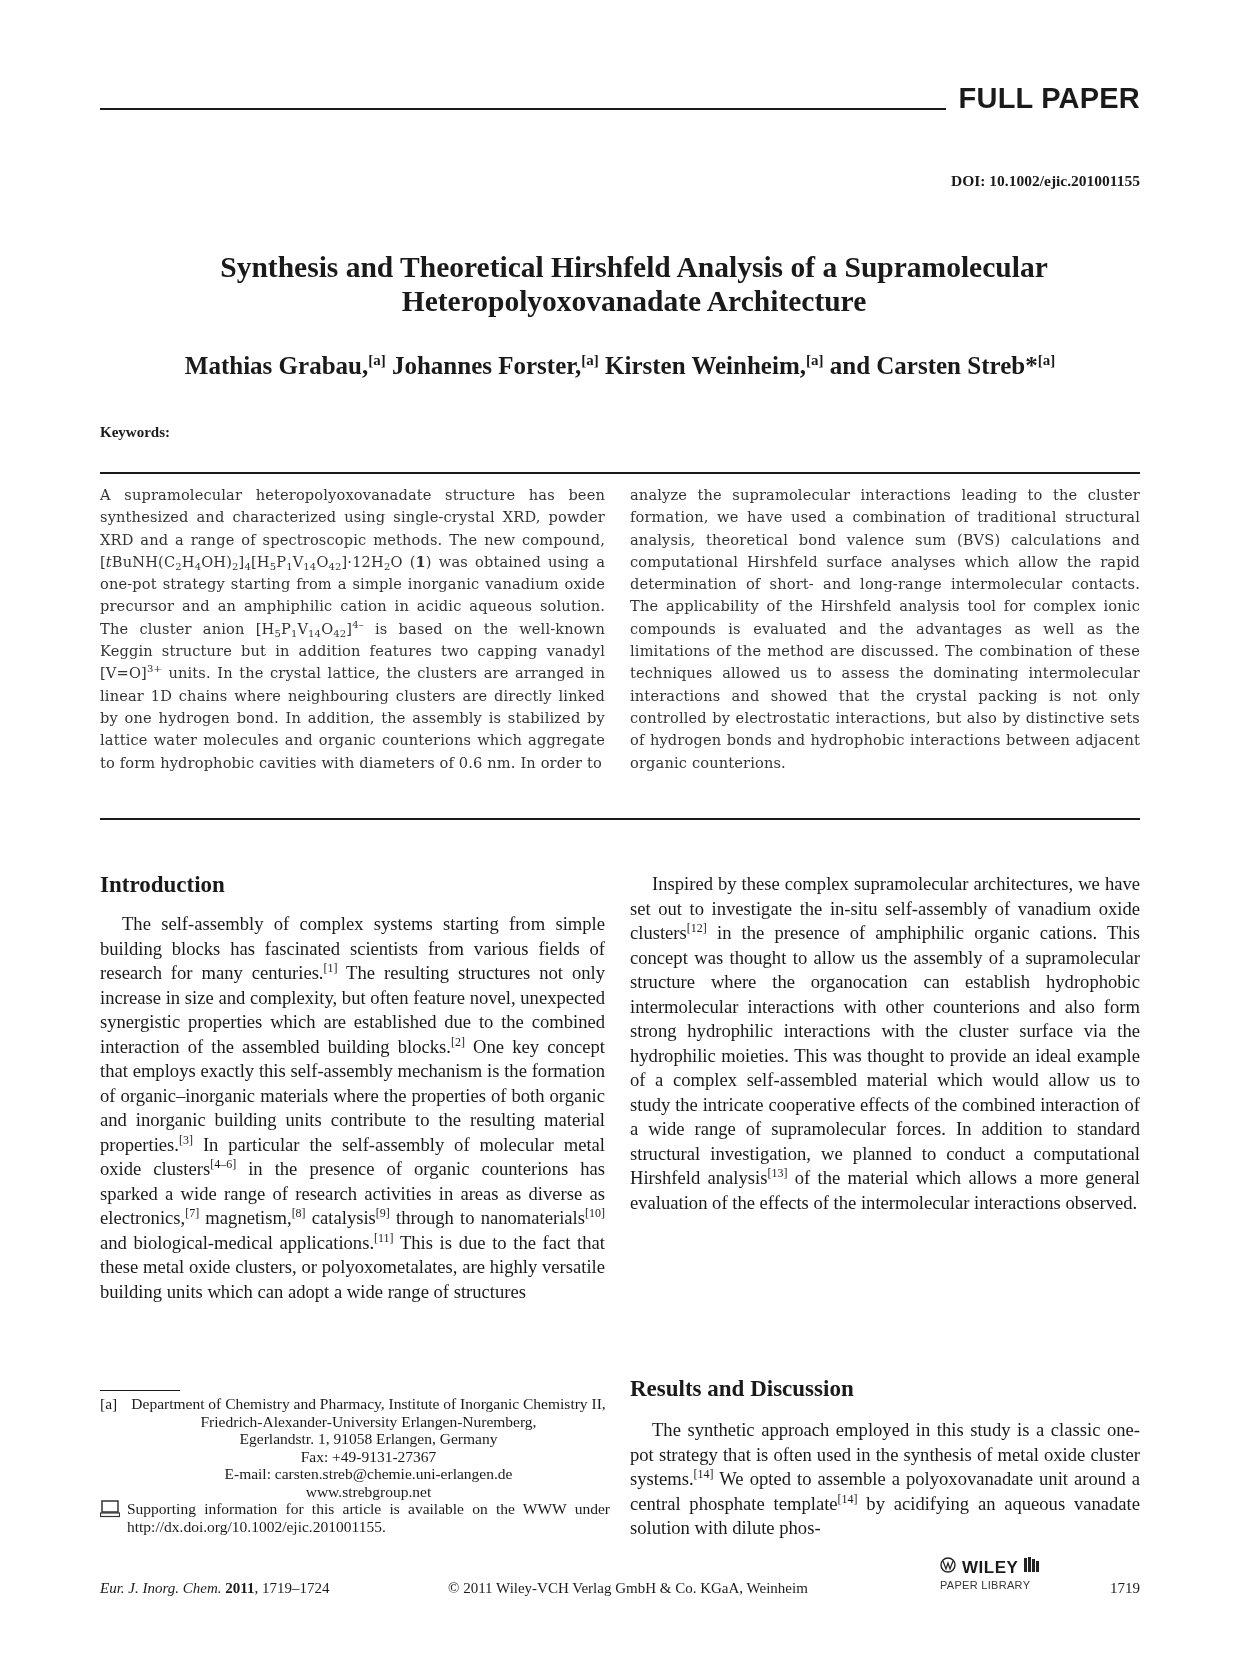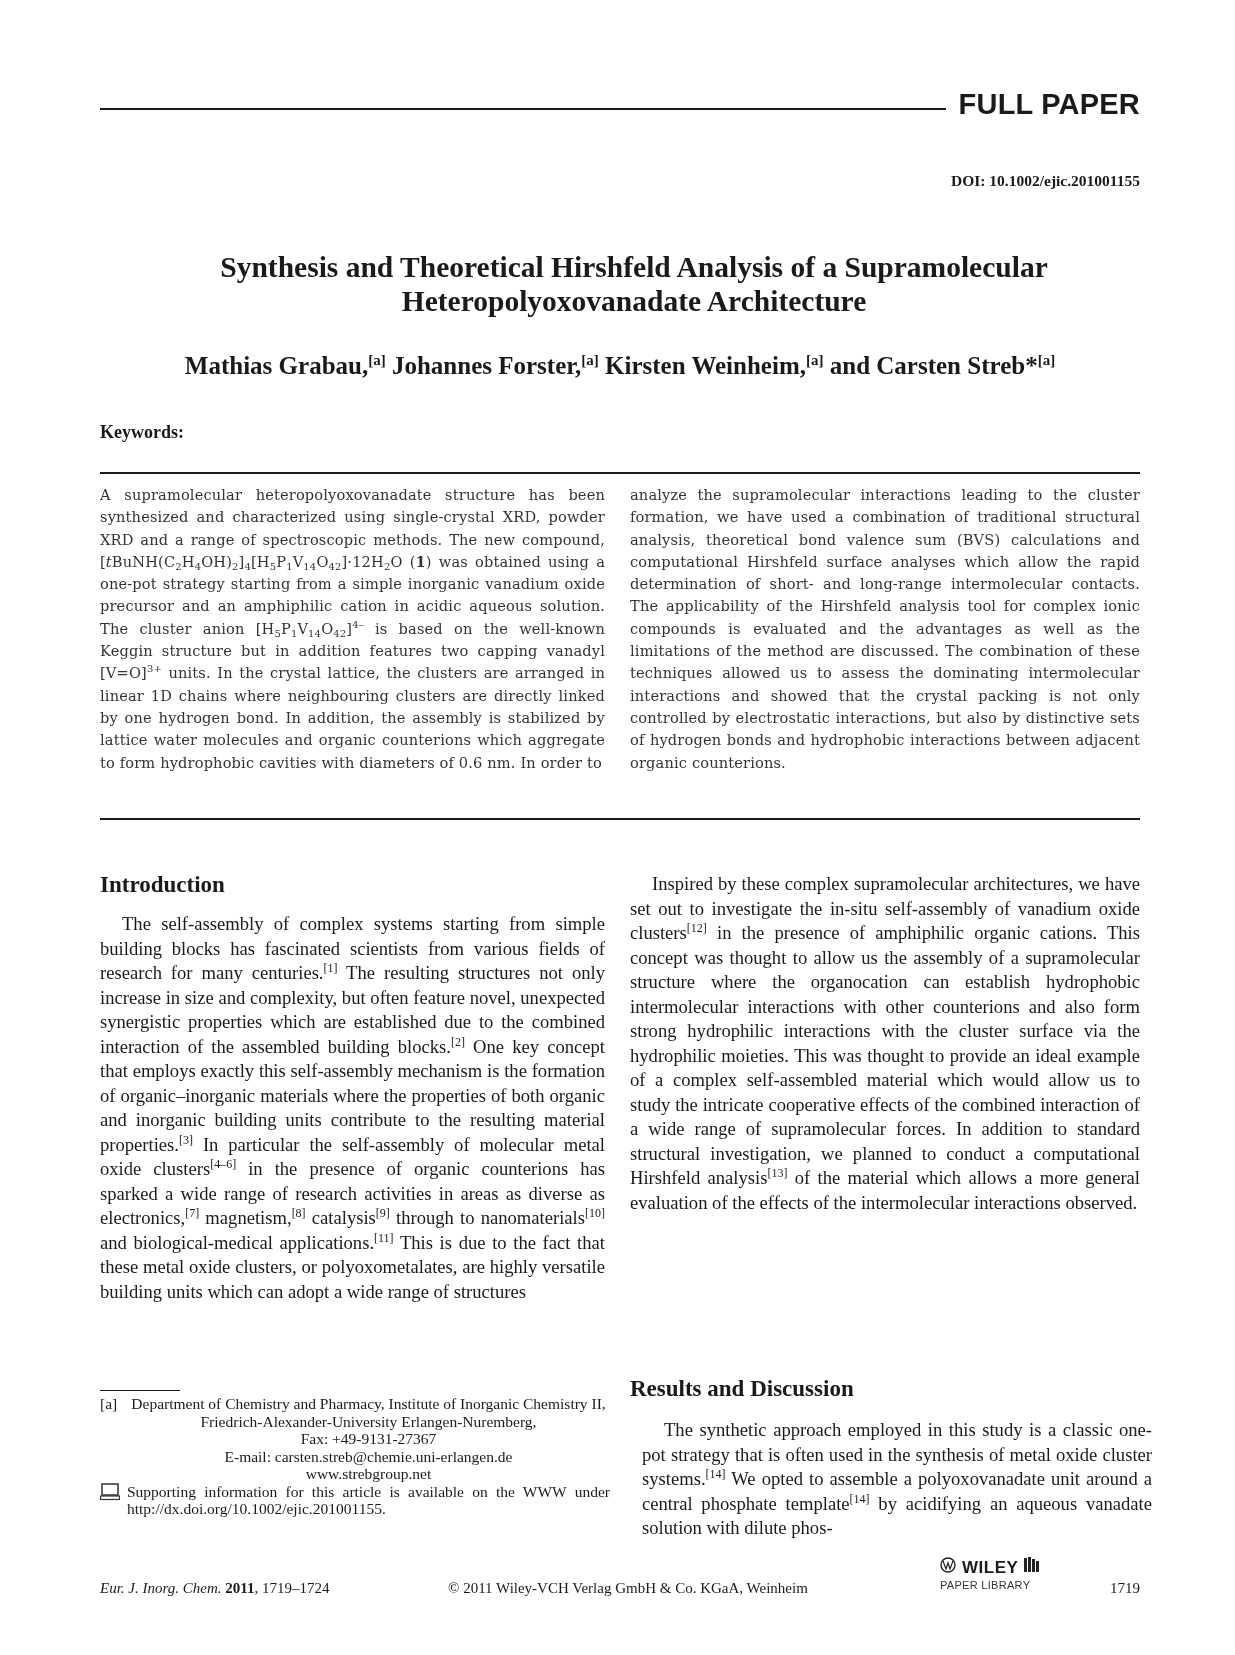--- a/index.html
+++ b/index.html
@@ -1,24 +1,24 @@
 <!DOCTYPE html>
 <html><head>
 <meta charset="utf-8">
 <style>
   html, body { margin:0; padding:0; background:#ffffff; }
   body { width:1235px; height:1655px; position:relative; overflow:hidden; color:#1a1a1a; font-family:"Liberation Serif", serif; }
   .abs { position:absolute; }
   .header-rule { left:100px; top:108px; width:846px; height:2px; background:#1a1a1a; }
-  .full-paper { right:95px; top:88px; font-family:"Liberation Sans", sans-serif; font-weight:bold; font-size:29px; letter-spacing:0.2px; color:#1a1a1a; }
+  .full-paper { right:95px; top:82px; font-family:"Liberation Sans", sans-serif; font-weight:bold; font-size:29px; letter-spacing:0.2px; color:#1a1a1a; }
   .doi { right:95px; top:172px; font-family:"Liberation Serif", serif; font-weight:bold; font-size:15.5px; }
   .title { left:114px; width:1040px; top:250px; text-align:center; font-weight:bold; font-size:29.5px; line-height:34px; }
   .authors { left:100px; width:1040px; top:352px; text-align:center; font-weight:bold; font-size:25px; }
   .authors sup { font-size:15px; vertical-align:9px; line-height:0; }
-  .keywords { left:100px; top:420px; width:1040px; font-size:18px; line-height:25px; display:flex; }
+  .keywords { left:100px; top:420px; width:1040px; font-size:15px; line-height:25px; display:flex; }
   .keywords .kw-label { font-weight:bold; white-space:nowrap; margin-right:6px; }
   .rule { height:2px; background:#1a1a1a; }
   .abstract-col { font-family:"DejaVu Serif", serif; font-size:14.6px; line-height:22.3px; text-align:justify; color:#333; letter-spacing:0.15px; }
   .abstract-col sub { font-size:10px; vertical-align:-3px; line-height:0; }
   .abstract-col sup { font-size:10px; vertical-align:6px; line-height:0; }
   .h2 { font-weight:bold; font-size:23px; }
   .body-col { font-size:18.6px; line-height:24.5px; text-align:justify; }
   .body-col p { margin:0; text-indent:22px; }
   .body-col p.noindent { text-indent:0; }
   .body-col sup { font-size:12px; vertical-align:7px; line-height:0; }
@@ -73,32 +73,33 @@
   </p>
 </div>
 
 <div class="abs body-col" style="left:630px; top:872px; width:510px;">
   <p>
     <span>Inspired by these complex supramolecular architectures, we have set out to investigate the in-situ self-assembly of vanadium oxide clusters</span><sup>[12]</sup><span> in the presence of amphiphilic organic cations. This concept was thought to allow us the assembly of a supramolecular structure where the organocation can establish hydrophobic intermolecular interactions with other counterions and also form strong hydrophilic interactions with the cluster surface via the hydrophilic moieties. This was thought to provide an ideal example of a complex self-assembled material which would allow us to study the intricate cooperative effects of the combined interaction of a wide range of supramolecular forces. In addition to standard structural investigation, we planned to conduct a computational Hirshfeld analysis</span><sup>[13]</sup><span> of the material which allows a more general evaluation of the effects of the intermolecular interactions observed.</span>
   </p>
 </div>
 
 <div class="abs h2" style="left:630px; top:1376px;">Results and Discussion</div>
-<div class="abs body-col" style="left:630px; top:1418px; width:510px;margin-left:12px;">
+<div class="abs body-col" style="left:630px; top:1418px; width:510px;">
   <p>
     <span>The synthetic approach employed in this study is a classic one-pot strategy that is often used in the synthesis of metal oxide cluster systems.</span><sup>[14]</sup><span> We opted to assemble a polyoxovanadate unit around a central phosphate template</span><sup>[14]</sup><span> by acidifying an aqueous vanadate solution with dilute phos-</span>
   </p>
 </div>
 
 <div class="abs fn-rule"></div>
 <div class="abs footnote">
   <div class="fn-row">
     <span class="fn-mark">[a]</span>
     <div class="fn-body">
       <div>Department of Chemistry and Pharmacy, Institute of Inorganic Chemistry II, Friedrich-Alexander-University Erlangen-Nuremberg,</div>
+      <div>Egerlandstr. 1, 91058 Erlangen, Germany</div>
       <div>Fax: +49-9131-27367</div>
       <div>E-mail: carsten.streb@chemie.uni-erlangen.de</div>
       <div>www.strebgroup.net</div>
     </div>
   </div>
   <div class="si-row">
     <span class="si-icon">
       <svg width="20" height="18" viewBox="0 0 20 18">
         <rect x="2" y="1" width="16" height="11" fill="none" stroke="#333" stroke-width="1.5"></rect>
         <rect x="0.5" y="13" width="19" height="3.5" fill="none" stroke="#333" stroke-width="1.2"></rect>

